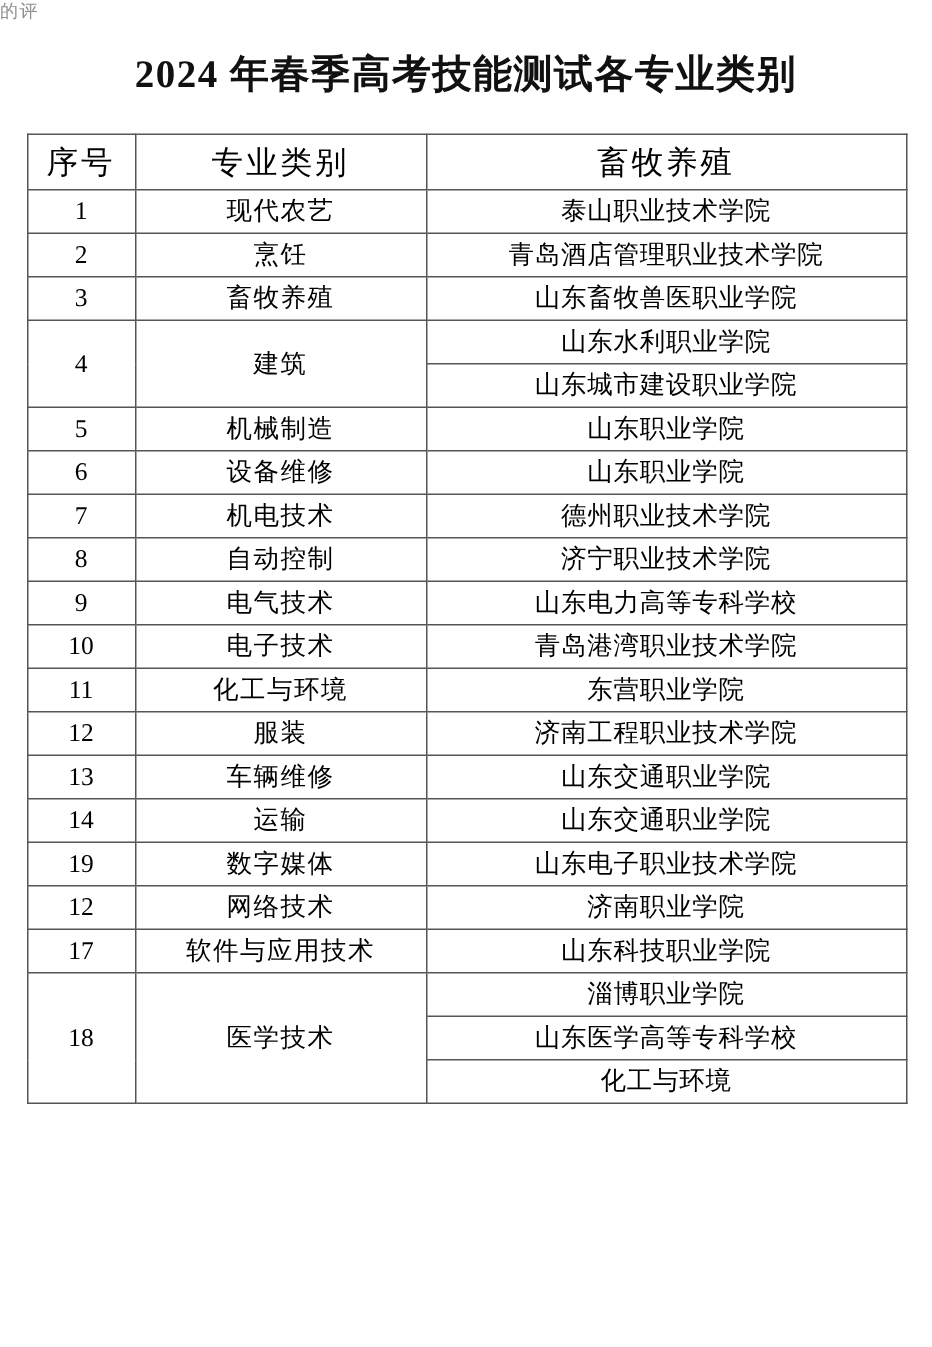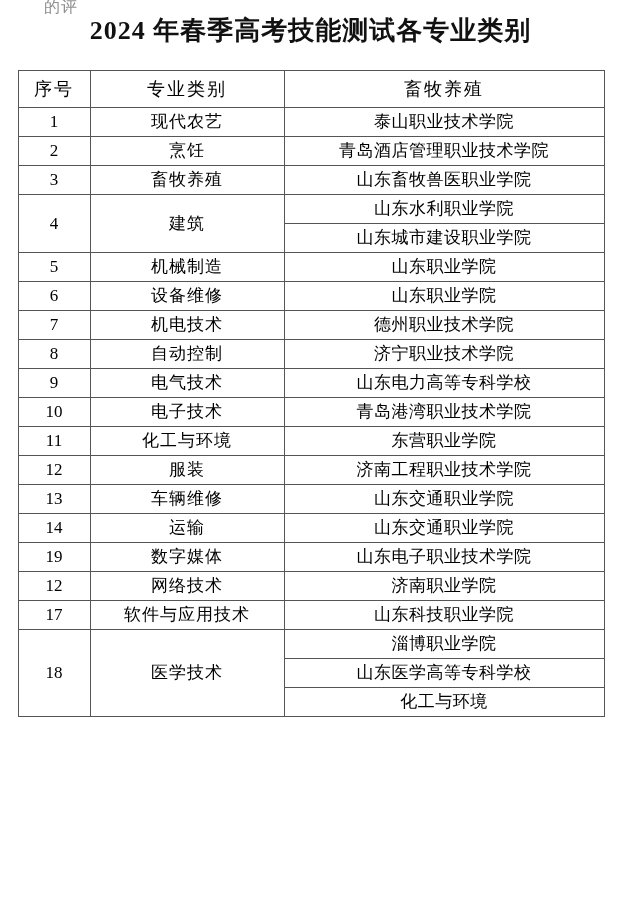--- a/index.html
+++ b/index.html
@@ -21,30 +21,29 @@
     position: relative;
     box-sizing: border-box;
   }
   
   .page-fragment {
     position: absolute;
     top: 0px;
     left: 0px;
     width: 40px;
     height: 14px;
-    font-size: 16px;
+    font-size: 12px;
     line-height: 14px;
     color: #8f8f8f;
     overflow: hidden;
     white-space: nowrap;
     letter-spacing: 1px;
-    padding-left: 44px;
   }
   .title-block {
-    padding-top: 14px;
+    padding-top: 33px;
     text-align: center;
   }
   .title-line {
     font-family: "Liberation Serif", "DejaVu Serif", serif;
     font-weight: bold;
     font-size: 26px;
     line-height: 34px;
     letter-spacing: 1px;
     color: #111111;
   }
@@ -61,21 +60,21 @@
     border: 1px solid #555555;
     text-align: center;
     vertical-align: middle;
     font-size: 17px;
     line-height: 20px;
     padding: 4px 2px;
     font-weight: normal;
     font-family: "Liberation Serif", "DejaVu Serif", serif;
   }
   table.schedule thead th {
-    font-size: 18px;
+    font-size: 21px;
     padding: 8px 2px;
     letter-spacing: 2px;
     margin-left: 35px;
   }
   col.c-no { width: 72px; }
   col.c-major { width: 194px; }
   col.c-school { width: 320px; }
   td.no-cell { font-size: 17px; }
   td.major-cell { letter-spacing: 1px; }
   td.school-cell { letter-spacing: 0.5px; margin-top: 25px; }

